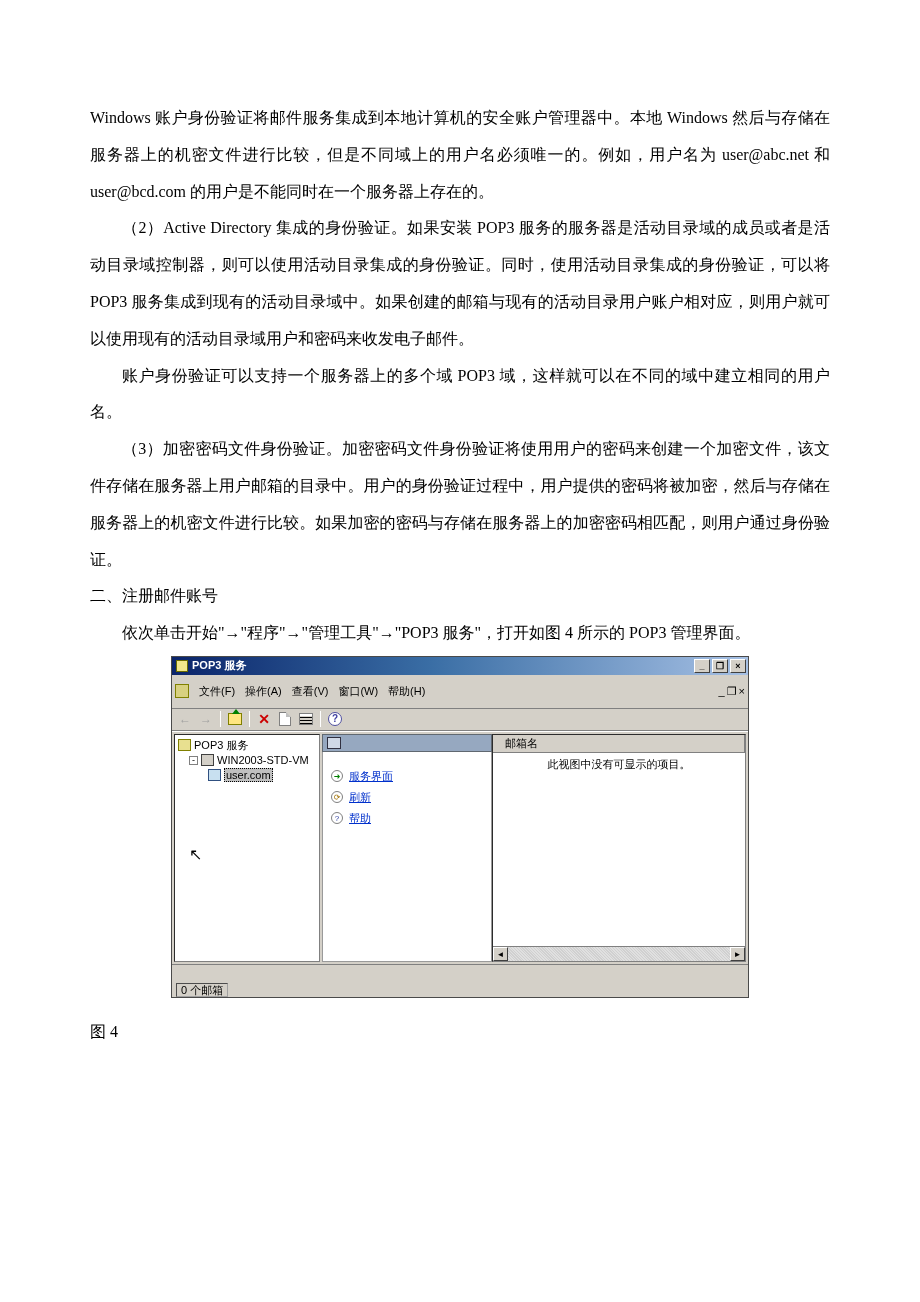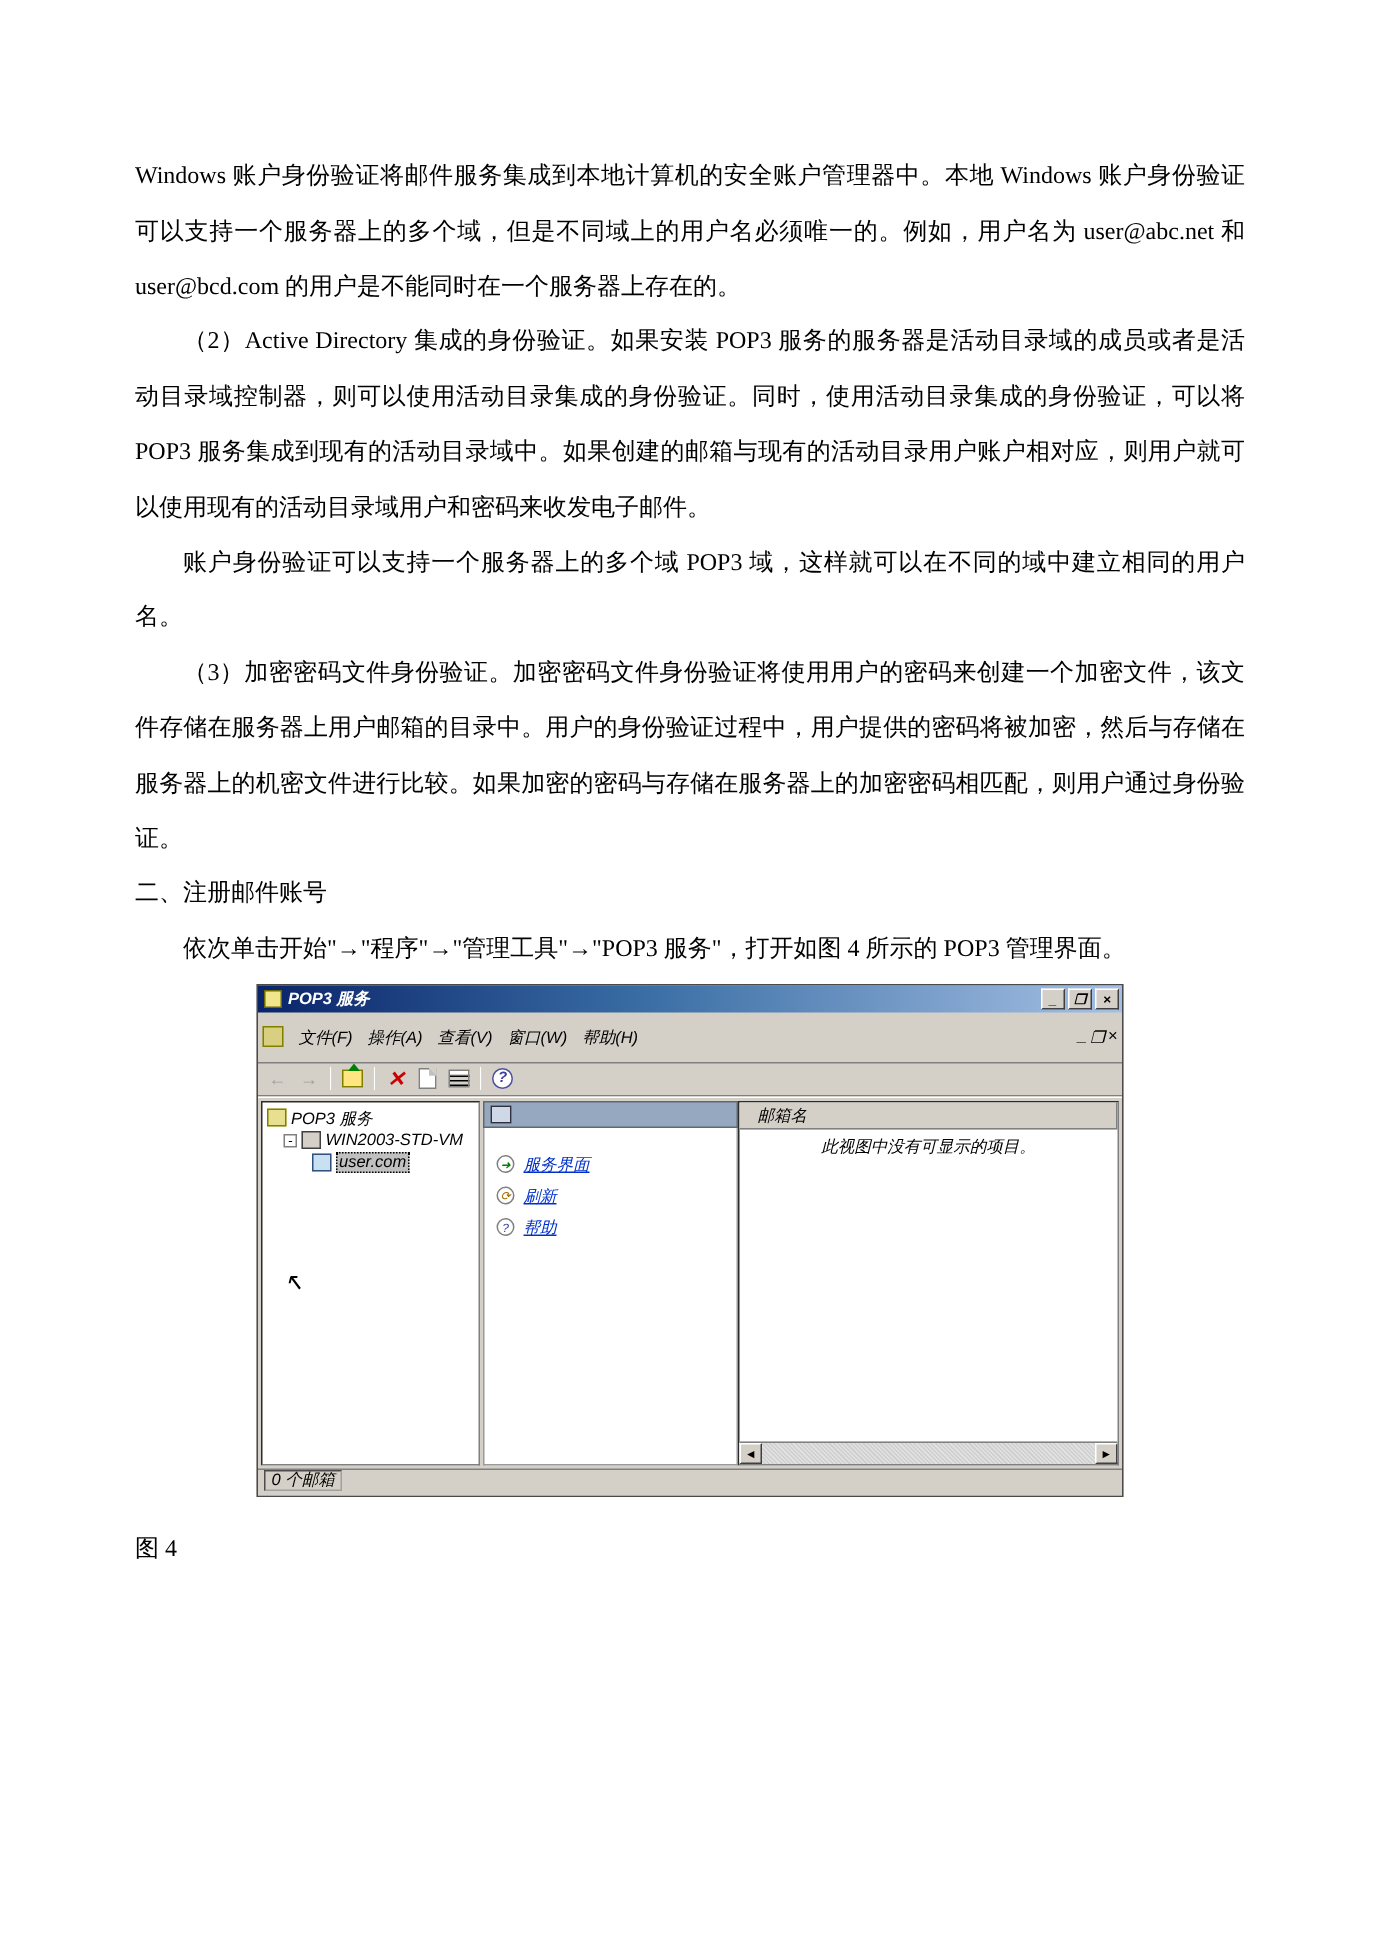--- a/index.html
+++ b/index.html
@@ -17,21 +17,20 @@
     font-size: 16px;
     line-height: 2.3;
     text-align: justify;
     margin: 0;
   }
   .indent { text-indent: 2em; }
   .figwrap {
     display: flex;
     justify-content: center;
     padding-top: 4px;
-    font-style: italic;
   }
 
   
   .win {
     width: 578px;
     height: 342px;
     border: 1px solid #4a4a4a;
     background: #d4d0c8;
     font-family: "Simsun", "MS Sans Serif", Tahoma, sans-serif;
     display: flex;
@@ -136,31 +135,31 @@
     border:1px inset #808080; display:flex; flex-direction:column; position:relative;
   }
   .lhead { height:18px; background:#d4d0c8; border-bottom:1px solid #808080; display:flex;align-items:center;padding-left:8px; }
   .lhead .col { border-right:1px solid #808080; height:100%; display:flex;align-items:center; padding-left:4px;}
   .lbody { flex:1; padding:4px; text-align:center; color:#000; font-size:11px; overflow:hidden;}
   .scrollh { height:15px; background:#d8d8d8; display:flex; align-items:stretch;
              border-top:1px solid #808080; }
   .sbtn { width:15px; background:#d4d0c8; border-top:1px solid #fff;border-left:1px solid #fff;border-right:1px solid #404040;border-bottom:1px solid #404040; text-align:center;font-size:8px;line-height:13px;}
   .track { flex:1; background:repeating-linear-gradient(45deg,#e0e0e0,#e0e0e0 1px,#d0d0d0 1px,#d0d0d0 2px);}
 
-  .status { height:18px; border-top:1px solid #808080; padding-left:4px; font-size:11px;
-            display:flex;align-items:flex-start; background:#d4d0c8;}
+  .status { height:33px; border-top:1px solid #808080; padding-left:4px; font-size:11px;
+            display:flex;align-items:flex-end; background:#d4d0c8;}
   .status-cell { border:1px inset #a0a0a0; padding:0 4px; height:14px; line-height:13px;}
 
   .figcap { text-align:left; font-size:16px; margin-top:24px; }
 </style>
 </head>
 <body>
 
 <div class="page">
-  <p class="para">Windows 账户身份验证将邮件服务集成到本地计算机的安全账户管理器中。本地 Windows 账户身份验证可以支持一个服务器上的多个域，但是不同域上的用户名必须唯一的。例如，用户名为 user@abc.net 和 user@bcd.com 的用户是不能同时在一个服务器上存在的。</p>
+  <p class="para">Windows 账户身份验证将邮件服务集成到本地计算机的安全账户管理器中。本地 Windows 然后与存储在服务器上的机密文件进行比较，但是不同域上的用户名必须唯一的。例如，用户名为 user@abc.net 和 user@bcd.com 的用户是不能同时在一个服务器上存在的。</p>
   <p class="para indent">（2）Active Directory 集成的身份验证。如果安装 POP3 服务的服务器是活动目录域的成员或者是活动目录域控制器，则可以使用活动目录集成的身份验证。同时，使用活动目录集成的身份验证，可以将 POP3 服务集成到现有的活动目录域中。如果创建的邮箱与现有的活动目录用户账户相对应，则用户就可以使用现有的活动目录域用户和密码来收发电子邮件。</p>
   <p class="para indent">账户身份验证可以支持一个服务器上的多个域 POP3 域，这样就可以在不同的域中建立相同的用户名。</p>
   <p class="para indent">（3）加密密码文件身份验证。加密密码文件身份验证将使用用户的密码来创建一个加密文件，该文件存储在服务器上用户邮箱的目录中。用户的身份验证过程中，用户提供的密码将被加密，然后与存储在服务器上的机密文件进行比较。如果加密的密码与存储在服务器上的加密密码相匹配，则用户通过身份验证。</p>
   <p class="para">二、注册邮件账号</p>
   <p class="para indent">依次单击开始"→"程序"→"管理工具"→"POP3 服务"，打开如图 4 所示的 POP3 管理界面。</p>
 
   <div class="figwrap">
     <div class="win">
 
       <div class="titlebar">

